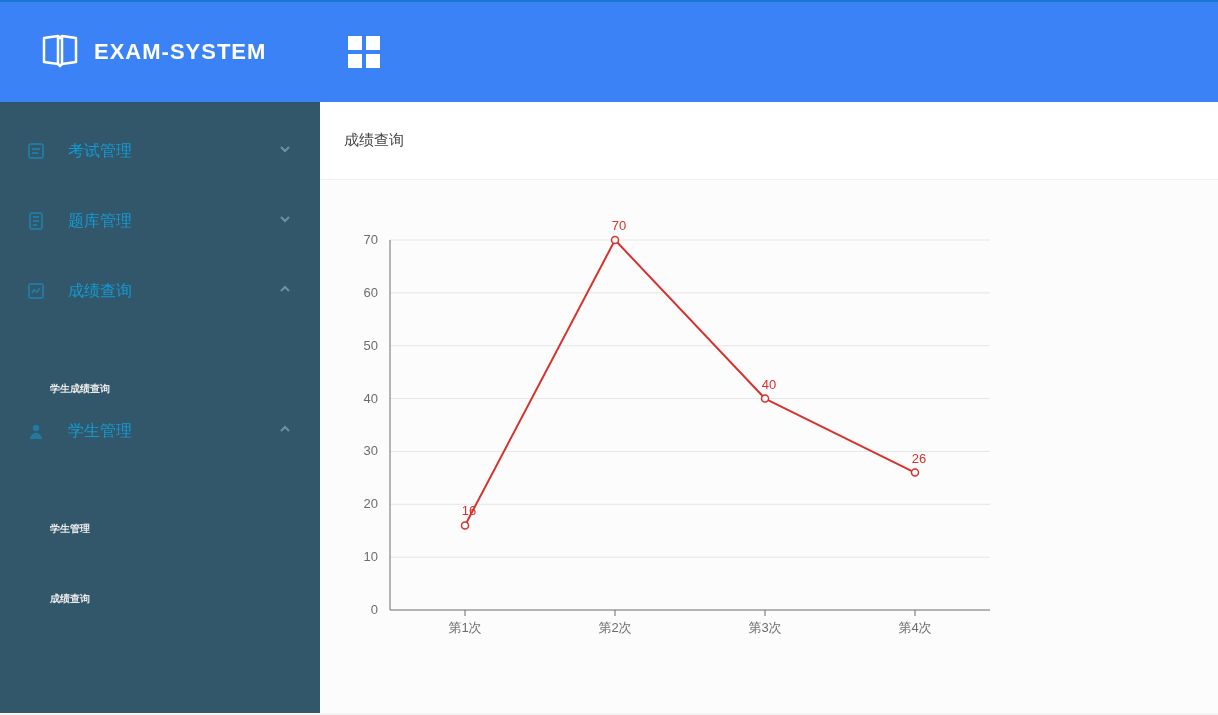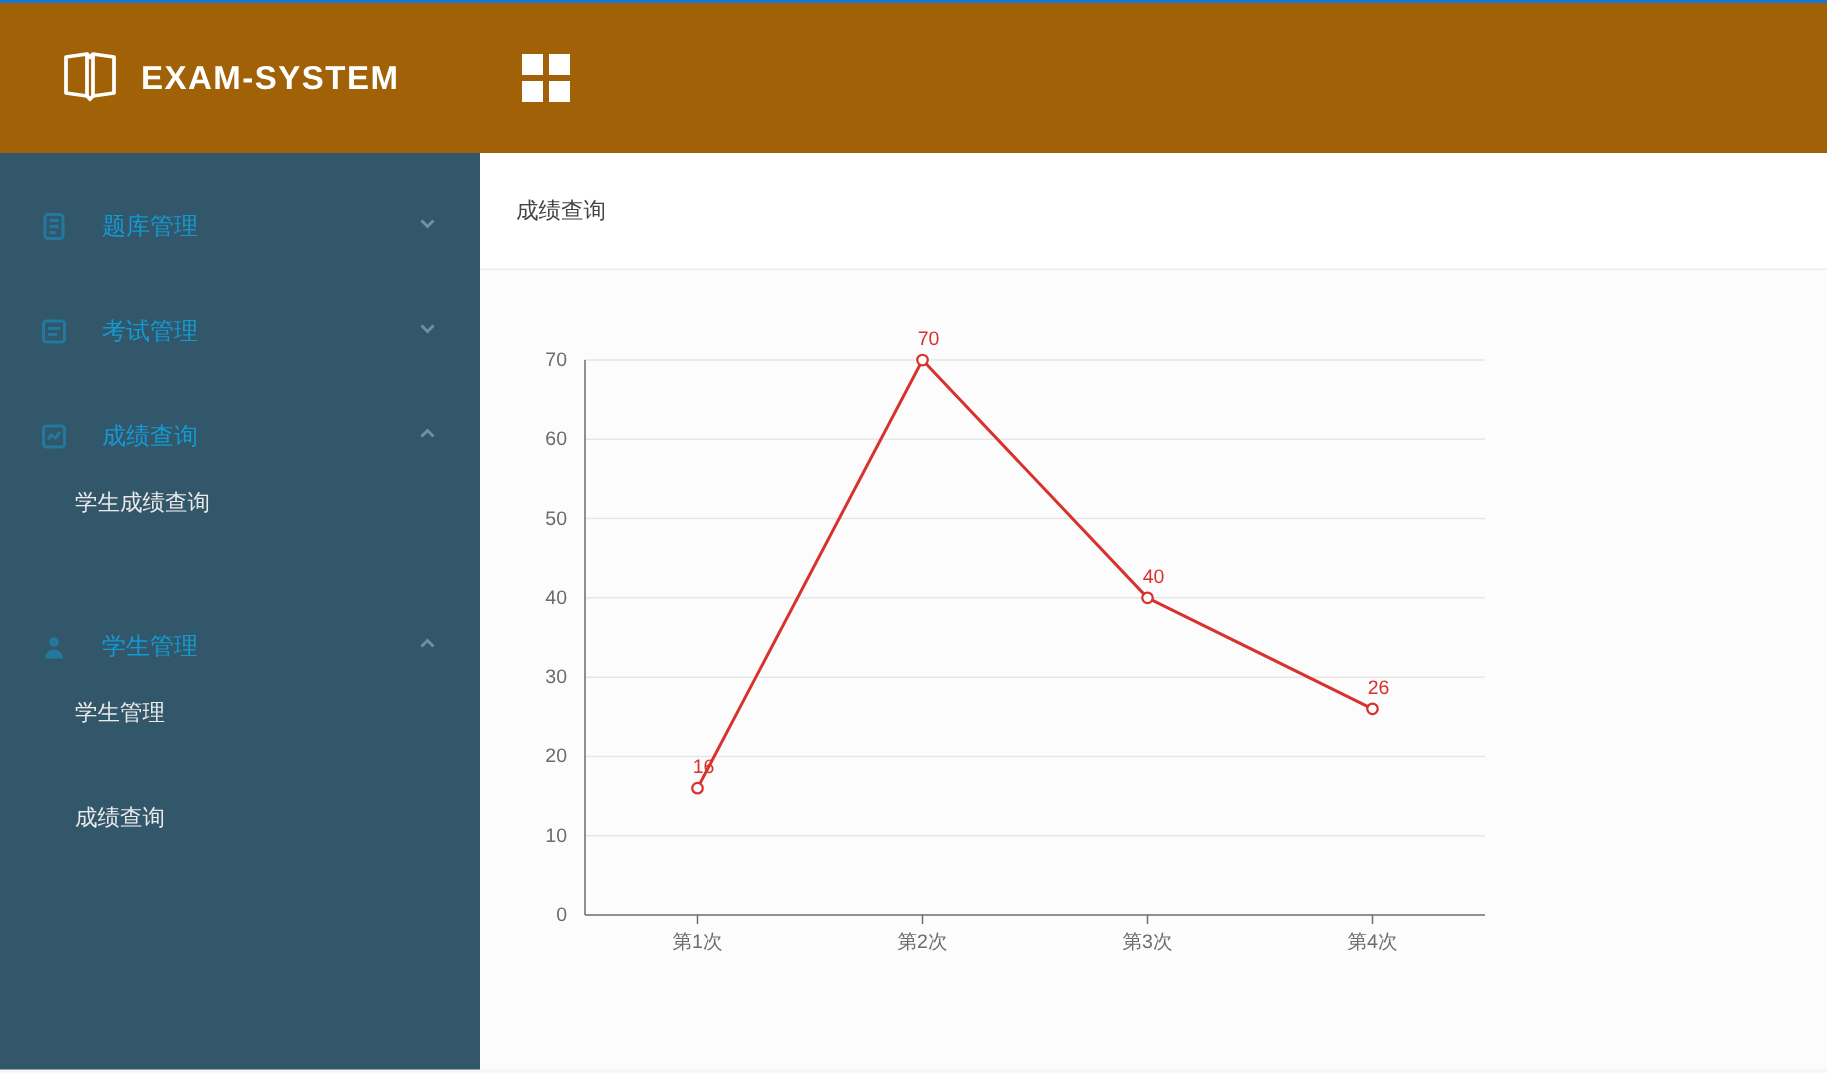--- a/index.html
+++ b/index.html
@@ -6,21 +6,21 @@
   body {
     font-family: "Microsoft YaHei", Arial, sans-serif;
     background: #f5f5f5;
     width: 1218px;
     height: 715px;
     overflow: hidden;
     border-top: 2px solid #1976d2;
   }
   .header {
     height: 100px;
-    background: #a16207;
+    background: #3b82f6;
     display: flex;
     align-items: center;
   }
   .logo-box {
     width: 320px;
     height: 100px;
     display: flex;
     align-items: center;
     padding-left: 40px;
     color: #fff;
@@ -77,25 +77,26 @@
     font-weight: 500;
     flex: 1;
   }
   .menu-item .mi-chevron {
     width: 18px; height: 18px;
     opacity: 0.6;
   }
   .submenu-item {
     height: 70px;
     display: flex;
-    align-items: flex-start;
+    align-items: flex-end;
     padding-left: 50px;
-    font-size: 15px;
+    font-size: 10px;
     color: #eaeaea;
     cursor: pointer;
+    font-weight: bold;
   }
   .main {
     flex: 1;
     background: #fcfcfc;
     display: flex;
     flex-direction: column;
   }
   .page-header {
     height: 78px;
     display: flex;
@@ -156,40 +157,40 @@
     </div>
   </div>
 </div>
 
 <div class="layout">
   <nav class="sidebar">
 
     <div class="menu-item">
       <span class="mi-icon">
         <svg width="20" height="20" viewBox="0 0 20 20">
+            <rect x="3" y="3" width="14" height="14" rx="2" fill="none" stroke="#149ad2" stroke-width="2"></rect>
+            <path d="M6 8h8M6 12h6" stroke="#149ad2" stroke-width="2"></path>
+          </svg>
+      </span>
+      <span class="mi-label">考试管理</span>
+      <span class="mi-chevron">
+        <svg width="14" height="14" viewBox="0 0 14 14">
+            <path d="M3 5l4 4 4-4" fill="none" stroke="#9bb6c4" stroke-width="2"></path>
+          </svg>
+      </span>
+    </div>
+
+    <div class="menu-item">
+      <span class="mi-icon">
+        <svg width="20" height="20" viewBox="0 0 20 20">
             <rect x="4" y="2" width="12" height="16" rx="2" fill="none" stroke="#149ad2" stroke-width="2"></rect>
             <path d="M7 6h6M7 10h6M7 14h4" stroke="#149ad2" stroke-width="2"></path>
           </svg>
       </span>
       <span class="mi-label">题库管理</span>
-      <span class="mi-chevron">
-        <svg width="14" height="14" viewBox="0 0 14 14">
-            <path d="M3 5l4 4 4-4" fill="none" stroke="#9bb6c4" stroke-width="2"></path>
-          </svg>
-      </span>
-    </div>
-
-    <div class="menu-item">
-      <span class="mi-icon">
-        <svg width="20" height="20" viewBox="0 0 20 20">
-            <rect x="3" y="3" width="14" height="14" rx="2" fill="none" stroke="#149ad2" stroke-width="2"></rect>
-            <path d="M6 8h8M6 12h6" stroke="#149ad2" stroke-width="2"></path>
-          </svg>
-      </span>
-      <span class="mi-label">考试管理</span>
       <span class="mi-chevron">
         <svg width="14" height="14" viewBox="0 0 14 14">
             <path d="M3 5l4 4 4-4" fill="none" stroke="#9bb6c4" stroke-width="2"></path>
           </svg>
       </span>
     </div>
 
     <div class="menu-item">
       <span class="mi-icon">
         <svg width="20" height="20" viewBox="0 0 20 20">

